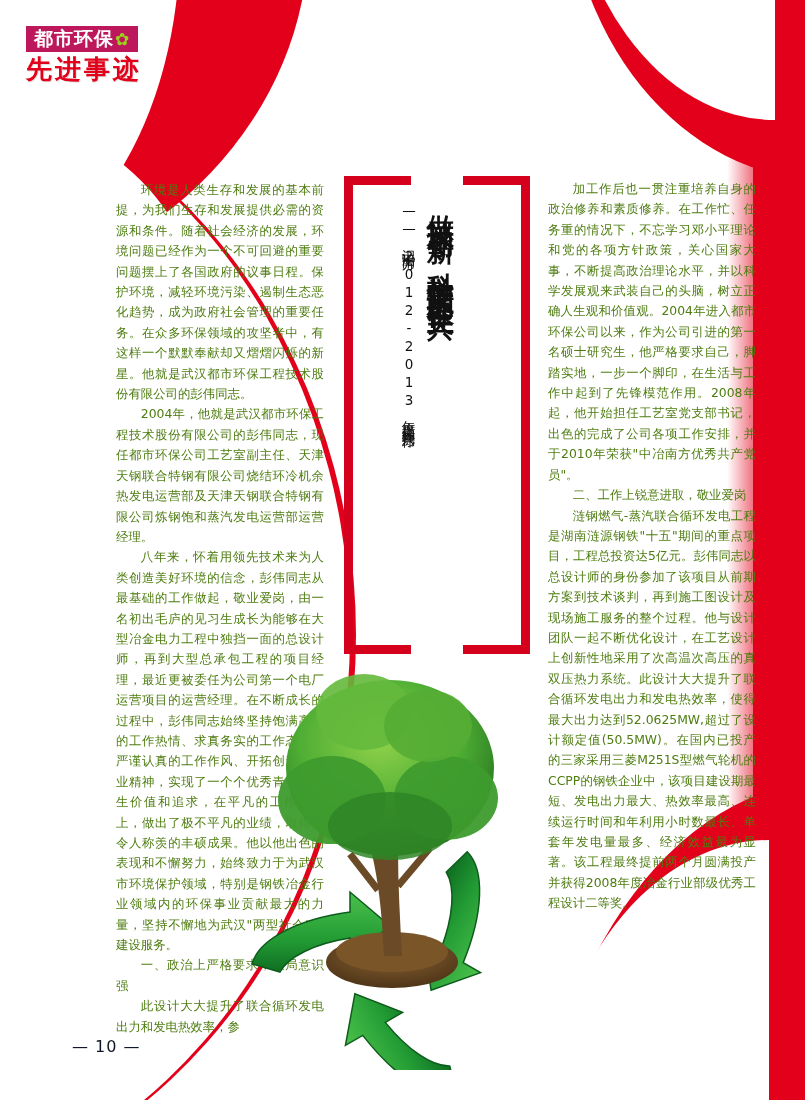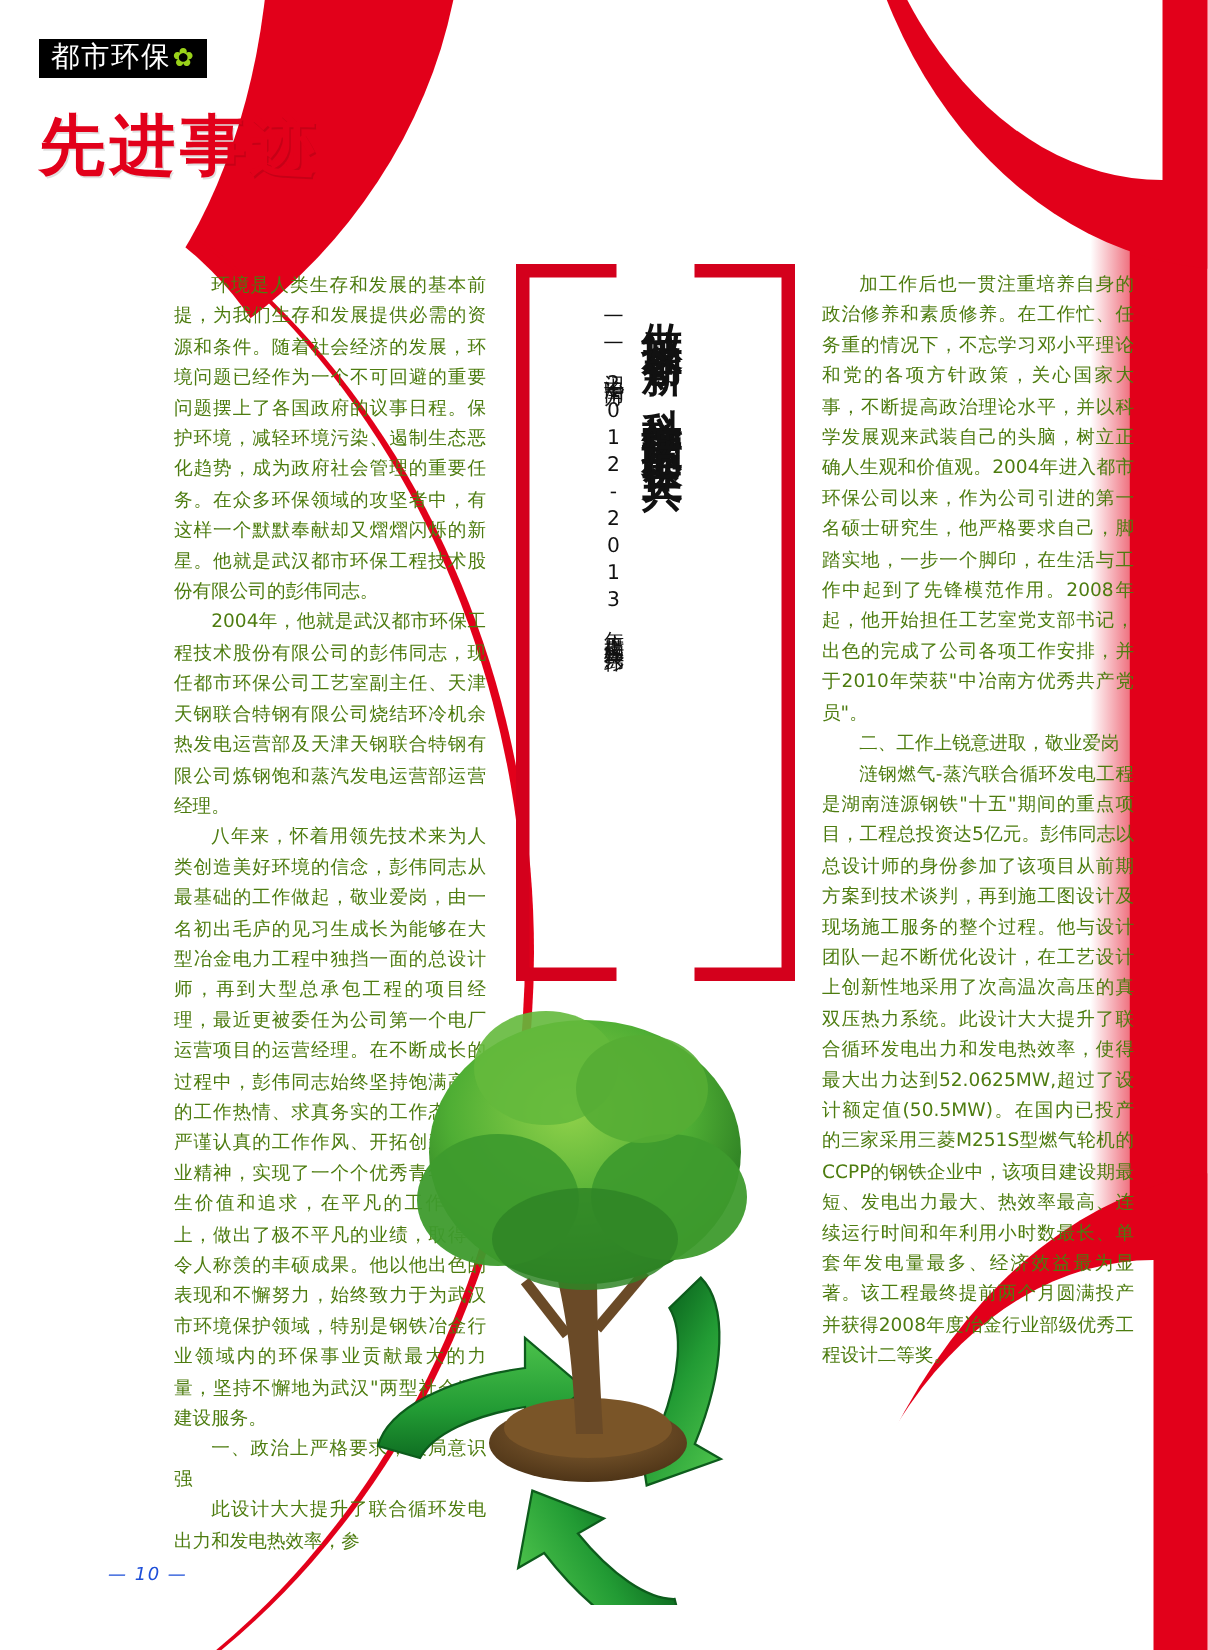--- a/index.html
+++ b/index.html
@@ -130,39 +130,39 @@
 
   
   .masthead {
     position: absolute;
     left: 26px;
     top: 26px;
     z-index: 10;
   }
   .masthead-badge {
     display: inline-block;
-    background: #000000;
+    background: #be185d;
     color: #ffffff;
     font-size: 19px;
-    font-weight: normal;
+    font-weight: bold;
     letter-spacing: 1px;
     padding: 3px 8px 4px 8px;
     line-height: 1;
     font-family: "DejaVu Sans", "Liberation Sans", sans-serif;
     position: relative;
   }
   .masthead-badge .leaf {
     color: #9ad21a;
     font-size: 17px;
     margin-left: 1px;
   }
   .masthead-title {
-    margin-top: 24px;
+    margin-top: 4px;
     color: #e2001a;
-    font-size: 44px;
+    font-size: 26px;
     font-weight: bold;
     letter-spacing: 3px;
     line-height: 1;
     text-shadow: 1px 1px 0 rgba(0,0,0,0.12);
   }
 
   
   .col {
     position: absolute;
     z-index: 12;
@@ -251,25 +251,24 @@
     height: 430px;
     z-index: 13;
   }
   .illustration svg { display: block; }
 
   
   .page-number {
     position: absolute;
     left: 72px;
     bottom: 44px;
-    font-size: 12px;
-    color: #1d4ed8;
+    font-size: 16px;
+    color: #0f172a;
     letter-spacing: 1px;
     z-index: 15;
-    font-style: italic;
   }
 </style>
 </head>
 <body>
 
 <div class="page">
 
   <div class="swoosh-left"></div>
   <div class="swoosh-left-inner"></div>
   <div class="swoosh-left-cut"></div>

